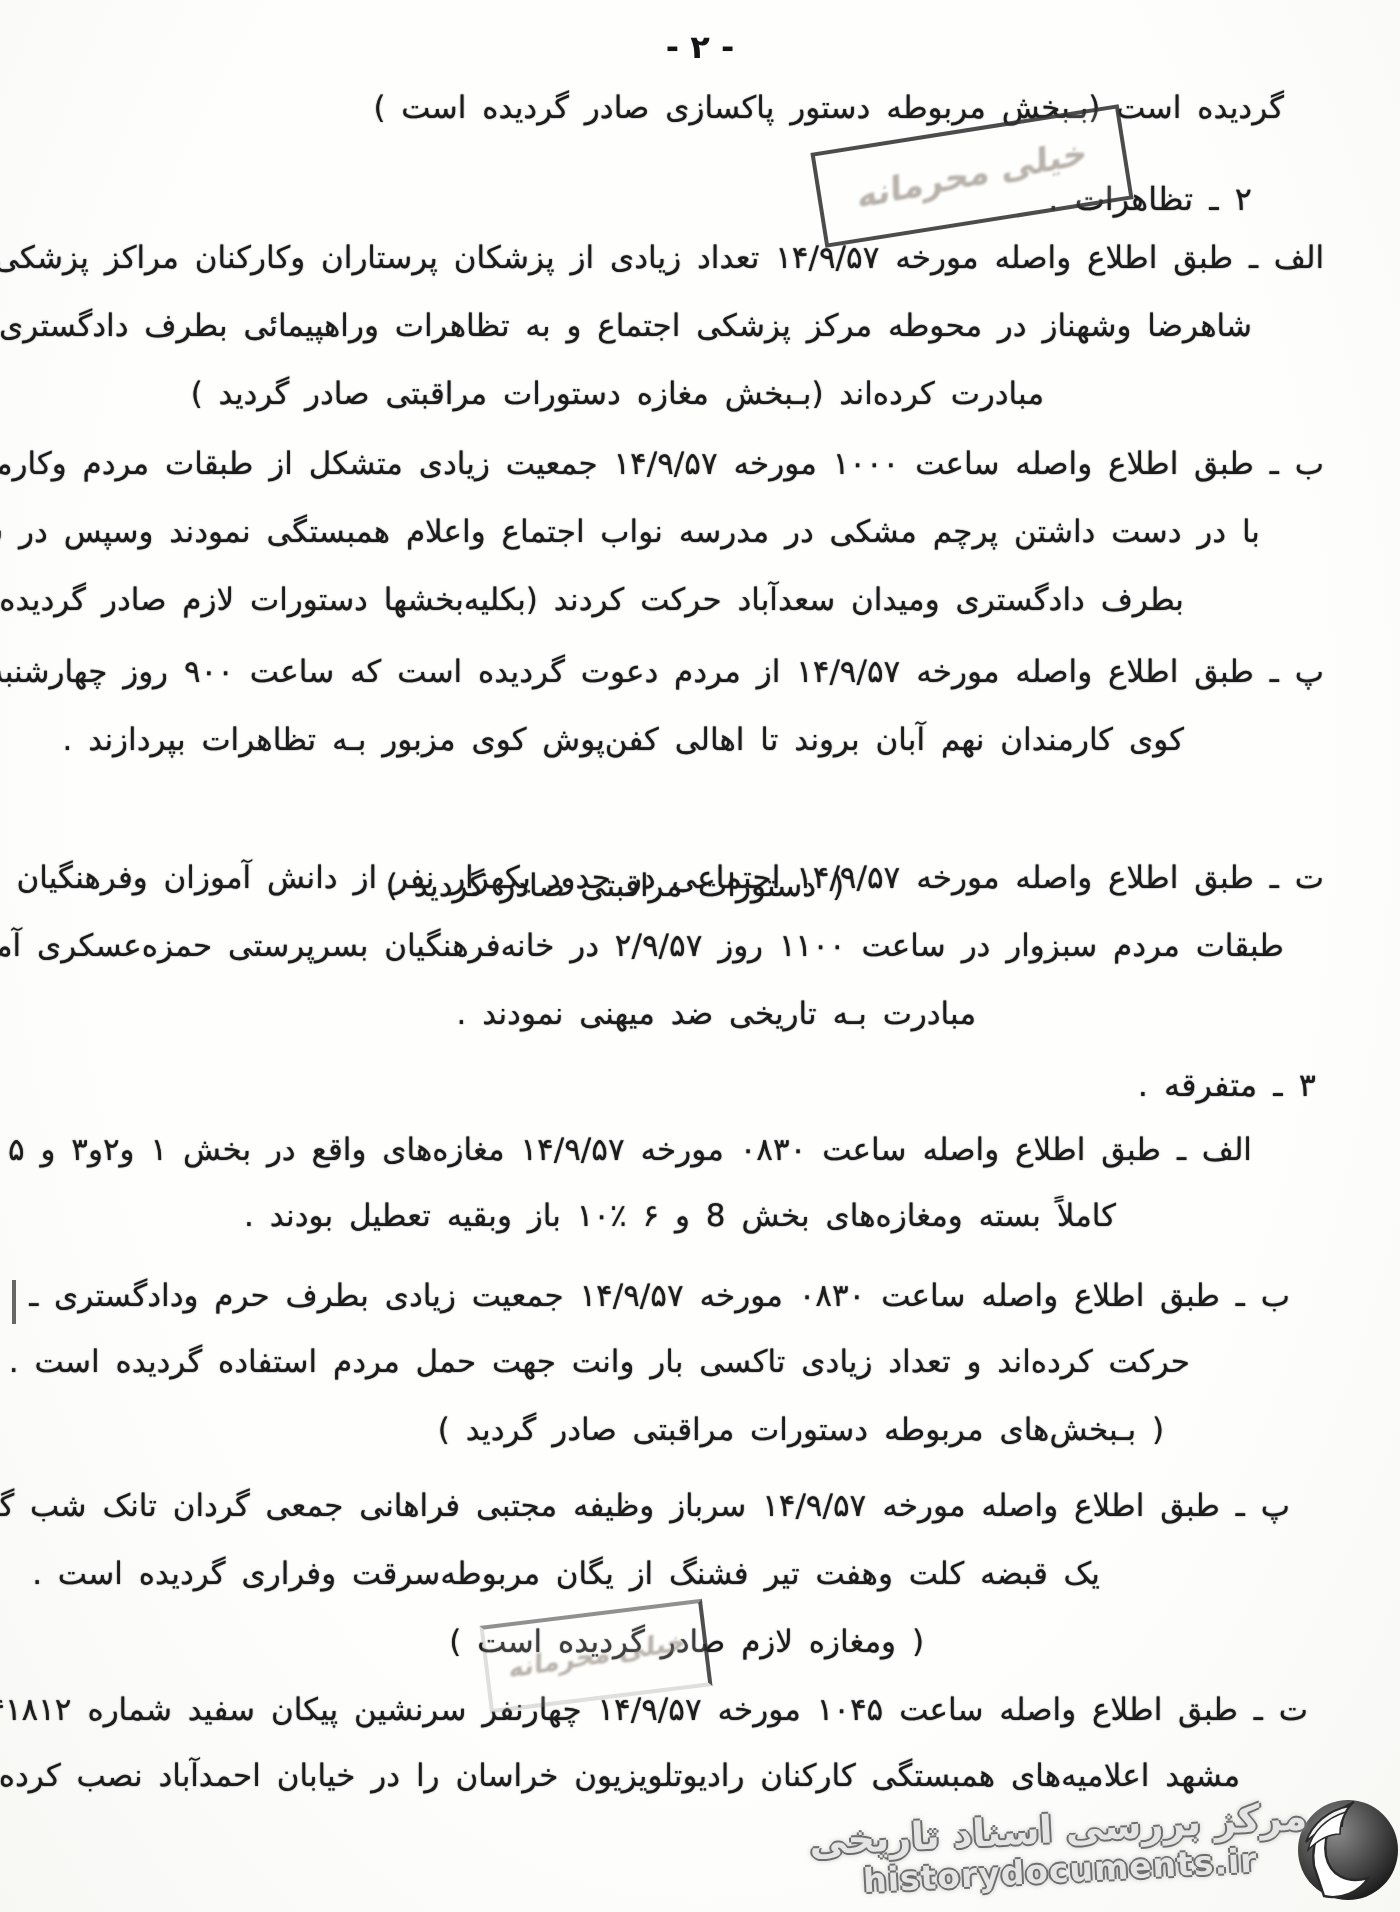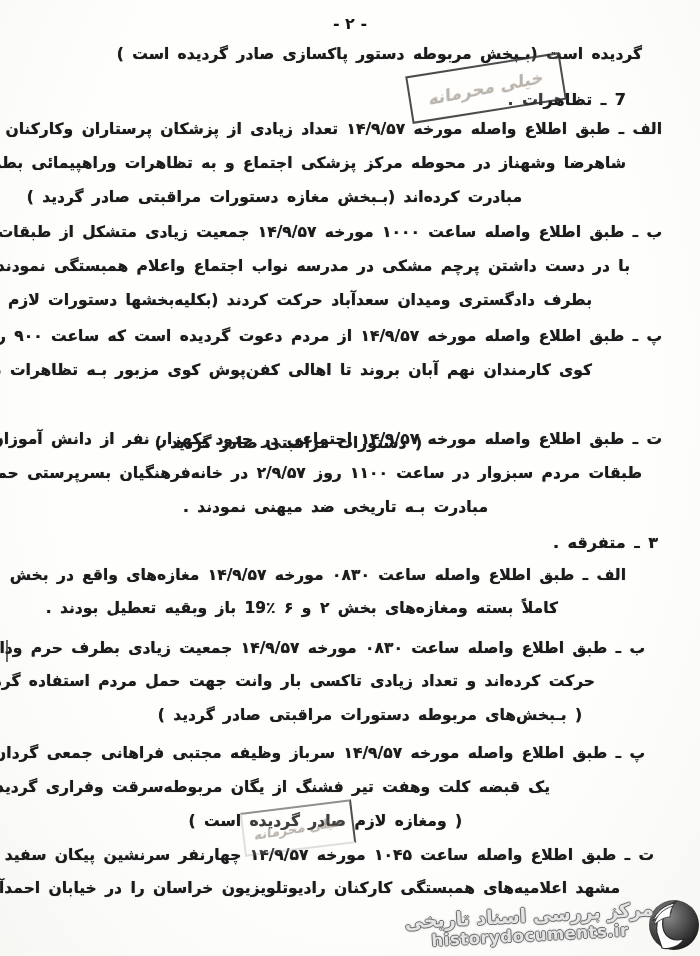--- a/index.html
+++ b/index.html
@@ -10,21 +10,21 @@
     background:
       radial-gradient(ellipse at 50% 40%, #fefefd 60%, #f7f7f4 100%);
     overflow:hidden;
     font-family:"DejaVu Sans", sans-serif;
   }
   .line{
     position:absolute;
     direction:rtl;
     white-space:nowrap;
     font-size:15.5px;
-    font-weight:700;
+    font-weight:400;
     color:#1c1c1c;
     word-spacing:3px;
     letter-spacing:.2px;
     text-shadow:0 0 .7px rgba(25,25,25,.85);
   }
   .heading{font-size:16px;}
   .pagenum{
     position:absolute;top:14px;left:0;right:0;
     text-align:center;font-size:16px;font-weight:700;color:#141414;
     letter-spacing:2px;
@@ -81,42 +81,42 @@
 </style>
 </head>
 <body>
 
 <div id="page">
 
   <div class="pagenum">- ۲ -</div>
 
   <div class="line" style="top:45px;right:58px;">گردیده است (بـبخش مربوطه دستور پاکسازی صادر گردیده است )</div>
 
-  <div class="line heading" style="top:90px;right:74px;">7 ـ تظاهرات .</div>
+  <div class="line heading" style="top:90px;right:74px;">۲ ـ تظاهرات .</div>
 
   <div class="line" style="top:120px;right:38px;">الف ـ طبق اطلاع واصله مورخه ۱۴/۹/۵۷ تعداد زیادی از پزشکان پرستاران وکارکنان مراکز پزشکی</div>
   <div class="line" style="top:154px;right:74px;">شاهرضا وشهناز در محوطه مرکز پزشکی اجتماع و به تظاهرات وراهپیمائی بطرف دادگستری</div>
   <div class="line" style="top:188px;right:178px;">مبادرت کرده‌اند (بـبخش مغازه دستورات مراقبتی صادر گردید )</div>
 
   <div class="line" style="top:223px;right:38px;">ب ـ طبق اطلاع واصله ساعت ۱۰۰۰ مورخه ۱۴/۹/۵۷ جمعیت زیادی متشکل از طبقات مردم وکارمندان</div>
   <div class="line" style="top:257px;right:70px;">با در دست داشتن پرچم مشکی در مدرسه نواب اجتماع واعلام همبستگی نمودند وسپس در ساعت ۱۱۰۰</div>
   <div class="line" style="top:291px;right:108px;">بطرف دادگستری ومیدان سعدآباد حرکت کردند (بکلیه‌بخشها دستورات لازم صادر گردیده است</div>
 
   <div class="line" style="top:327px;right:38px;">پ ـ طبق اطلاع واصله مورخه ۱۴/۹/۵۷ از مردم دعوت گردیده است که ساعت ۹۰۰ روز چهارشنبه به</div>
   <div class="line" style="top:361px;right:108px;">کوی کارمندان نهم آبان بروند تا اهالی کفن‌پوش کوی مزبور بـه تظاهرات بپردازند .</div>
   <div class="line" style="top:396px;right:278px;margin-top:38px;">( دستورات مراقبتی صادر گردید )</div>
 
   <div class="line" style="top:430px;right:38px;">ت ـ طبق اطلاع واصله مورخه ۱۴/۹/۵۷ اجتماعی در حدود یکهزار نفر از دانش آموزان وفرهنگیان و</div>
   <div class="line" style="top:464px;right:58px;">طبقات مردم سبزوار در ساعت ۱۱۰۰ روز ۲/۹/۵۷ در خانه‌فرهنگیان بسرپرستی حمزه‌عسکری آموزگار</div>
   <div class="line" style="top:498px;right:212px;">مبادرت بـه تاریخی ضد میهنی نمودند .</div>
 
   <div class="line heading" style="top:533px;right:42px;">۳ ـ متفرقه .</div>
 
   <div class="line" style="top:566px;right:74px;">الف ـ طبق اطلاع واصله ساعت ۰۸۳۰ مورخه ۱۴/۹/۵۷ مغازه‌های واقع در بخش ۱ و۲و۳ و ۵</div>
-  <div class="line" style="top:599px;right:142px;">کاملاً بسته ومغازه‌های بخش ۲ و ۶ ٪19 باز وبقیه تعطیل بودند .</div>
+  <div class="line" style="top:599px;right:142px;">کاملاً بسته ومغازه‌های بخش 8 و ۶ ٪۱۰ باز وبقیه تعطیل بودند .</div>
 
   <div class="line" style="top:639px;right:55px;">ب ـ طبق اطلاع واصله ساعت ۰۸۳۰ مورخه ۱۴/۹/۵۷ جمعیت زیادی بطرف حرم ودادگستری ـ</div>
   <div class="line" style="top:672px;right:105px;">حرکت کرده‌اند و تعداد زیادی تاکسی بار وانت جهت حمل مردم استفاده گردیده است .</div>
   <div class="line" style="top:706px;right:118px;">( بـبخش‌های مربوطه دستورات مراقبتی صادر گردید )</div>
 
   <div class="line" style="top:744px;right:55px;">پ ـ طبق اطلاع واصله مورخه ۱۴/۹/۵۷ سرباز وظیفه مجتبی فراهانی جمعی گردان تانک شب گذشته</div>
   <div class="line" style="top:778px;right:150px;">یک قبضه کلت وهفت تیر فشنگ از یگان مربوطه‌سرقت وفراری گردیده است .</div>
   <div class="line" style="top:812px;right:238px;">( ومغازه لازم صادر گردیده است )</div>
 
   <div class="line" style="top:846px;right:46px;">ت ـ طبق اطلاع واصله ساعت ۱۰۴۵ مورخه ۱۴/۹/۵۷ چهارنفر سرنشین پیکان سفید شماره ۴۱۸۱۲ ـ</div>

